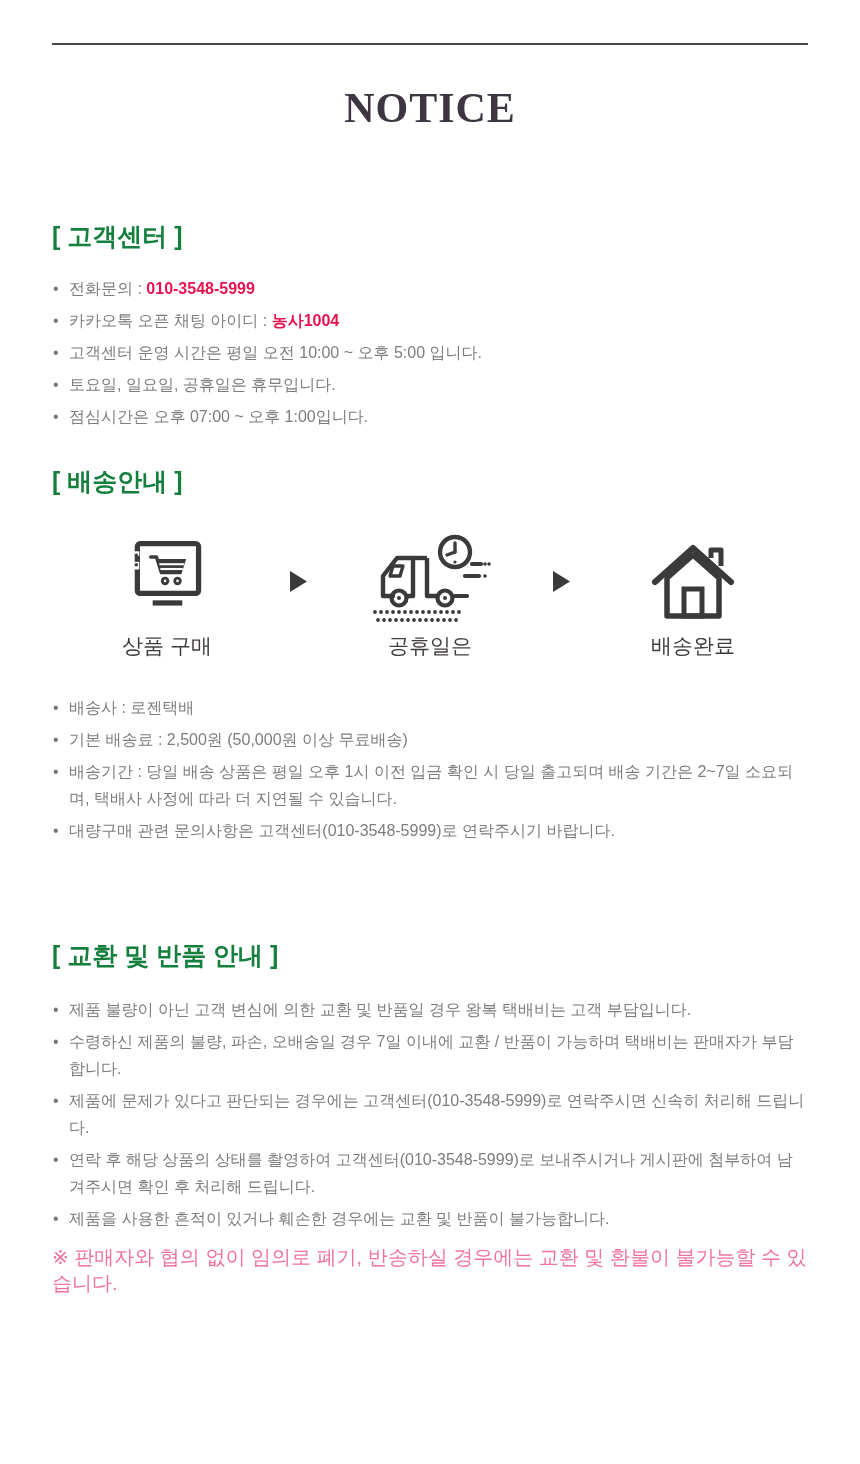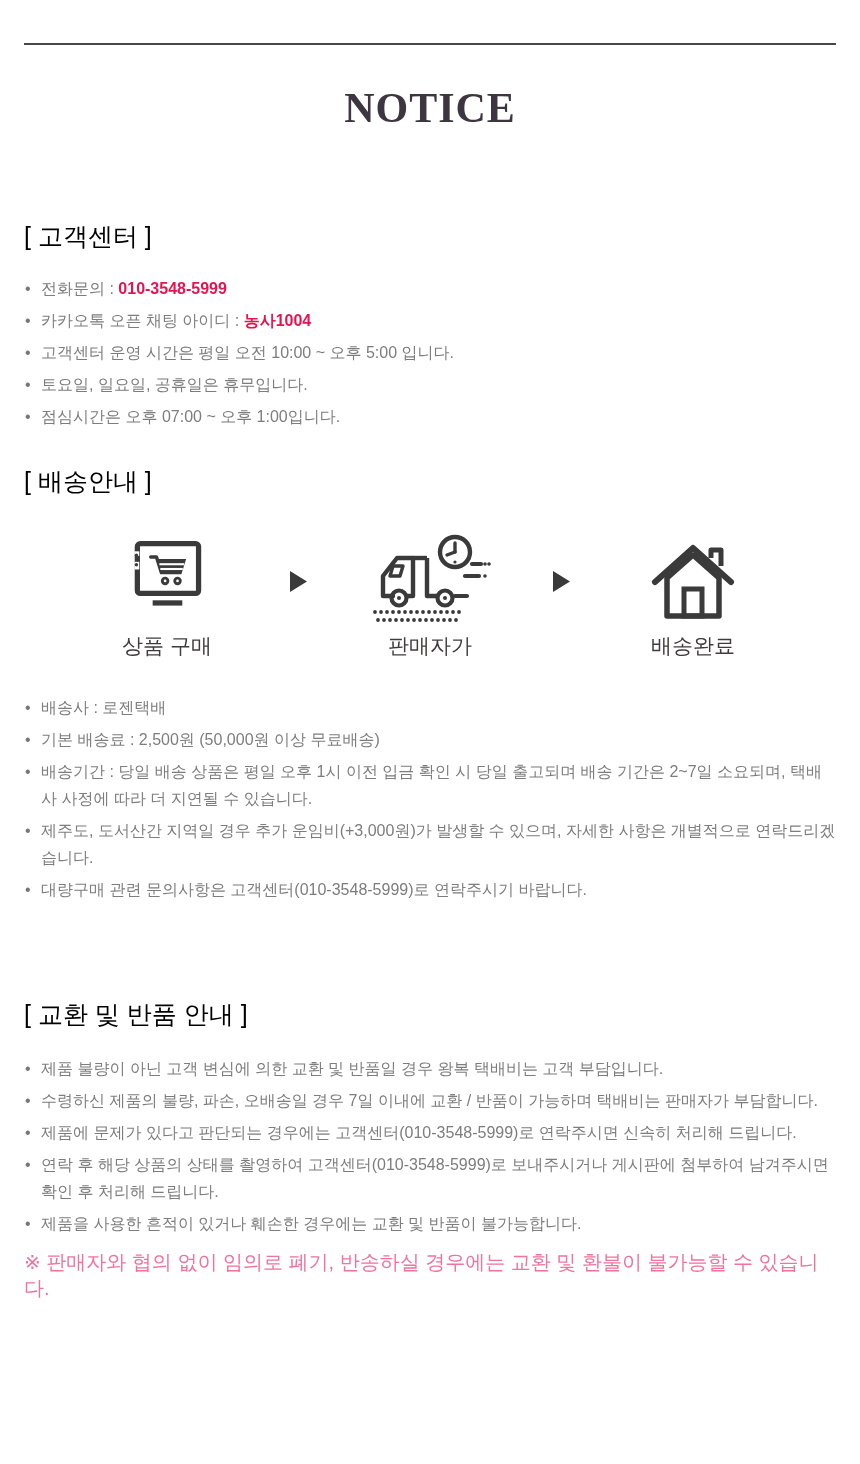--- a/index.html
+++ b/index.html
@@ -2,30 +2,30 @@
 <html><head>
 <meta charset="utf-8">
 <style>
   * { box-sizing: border-box; margin: 0; padding: 0; }
   html, body { background: #ffffff; }
   body {
     width: 860px; height: 1464px; margin: 0 auto; overflow: hidden;
     font-family: "Liberation Sans", "DejaVu Sans", sans-serif;
     color: #7d7d7d;
   }
-  .container { padding: 0 24px; }
+  .container { padding: 0 52px; }
   .top-rule { border: none; border-top: 2px solid #474747; margin-top: 43px; }
   .notice-title {
     margin-top: 42px; text-align: center;
     font-family: "Liberation Serif", "DejaVu Serif", serif;
     font-weight: 700; font-size: 42px; line-height: 1; letter-spacing: 1px;
     color: #3d3540;
   }
   .section-heading {
-    font-size: 25px; font-weight: 400; color: #000000; line-height: 1.2;
+    font-size: 25px; font-weight: 700; color: #15803d; line-height: 1.2;
   }
   .sec-customer .section-heading { margin-top: 92px; }
   .sec-shipping .section-heading { margin-top: 36px; }
   .sec-exchange .section-heading { margin-top: 96px; }
   ul.bullets { list-style: none; margin-top: 24px; }
   ul.bullets li {
     position: relative; padding-left: 17px; font-size: 16px;
     line-height: 27px; margin-bottom: 5px; color: #7d7d7d;
   }
   ul.bullets li::before {
@@ -147,21 +147,21 @@
                 <circle cx="51" cy="88" r="1.9"></circle>
                 <circle cx="57" cy="88" r="1.9"></circle>
                 <circle cx="63" cy="88" r="1.9"></circle>
                 <circle cx="69" cy="88" r="1.9"></circle>
                 <circle cx="75" cy="88" r="1.9"></circle>
                 <circle cx="81" cy="88" r="1.9"></circle>
                 <circle cx="87" cy="88" r="1.9"></circle>
             </g>
           </svg>
         </div>
-        <div class="step-label">판매자가</div>
+        <div class="step-label">공휴일은</div>
       </div>
 
       <div class="arrow">
         <svg width="17" height="21" viewBox="0 0 17 21">
             <polygon points="0,0 17,10.5 0,21" fill="#3a3a3a"></polygon>
           </svg>
       </div>
 
       <div class="step">
         <div class="icon-box">
@@ -174,21 +174,20 @@
         </div>
         <div class="step-label">배송완료</div>
       </div>
 
     </div>
 
     <ul class="bullets" style="margin-top:34px;">
       <li>배송사 : 로젠택배</li>
       <li>기본 배송료 : 2,500원 (50,000원 이상 무료배송)</li>
       <li>배송기간 : 당일 배송 상품은 평일 오후 1시 이전 입금 확인 시 당일 출고되며 배송 기간은 2~7일 소요되며, 택배사 사정에 따라 더 지연될 수 있습니다.</li>
-      <li>제주도, 도서산간 지역일 경우 추가 운임비(+3,000원)가 발생할 수 있으며, 자세한 사항은 개별적으로 연락드리겠습니다.</li>
       <li>대량구매 관련 문의사항은 고객센터(010-3548-5999)로 연락주시기 바랍니다.</li>
     </ul>
   </section>
 
   <section class="sec-exchange">
     <h2 class="section-heading">[ 교환 및 반품 안내 ]</h2>
     <ul class="bullets" style="margin-top:26px;">
       <li>제품 불량이 아닌 고객 변심에 의한 교환 및 반품일 경우 왕복 택배비는 고객 부담입니다.</li>
       <li>수령하신 제품의 불량, 파손, 오배송일 경우 7일 이내에 교환 / 반품이 가능하며 택배비는 판매자가 부담합니다.</li>
       <li>제품에 문제가 있다고 판단되는 경우에는 고객센터(010-3548-5999)로 연락주시면 신속히 처리해 드립니다.</li>

